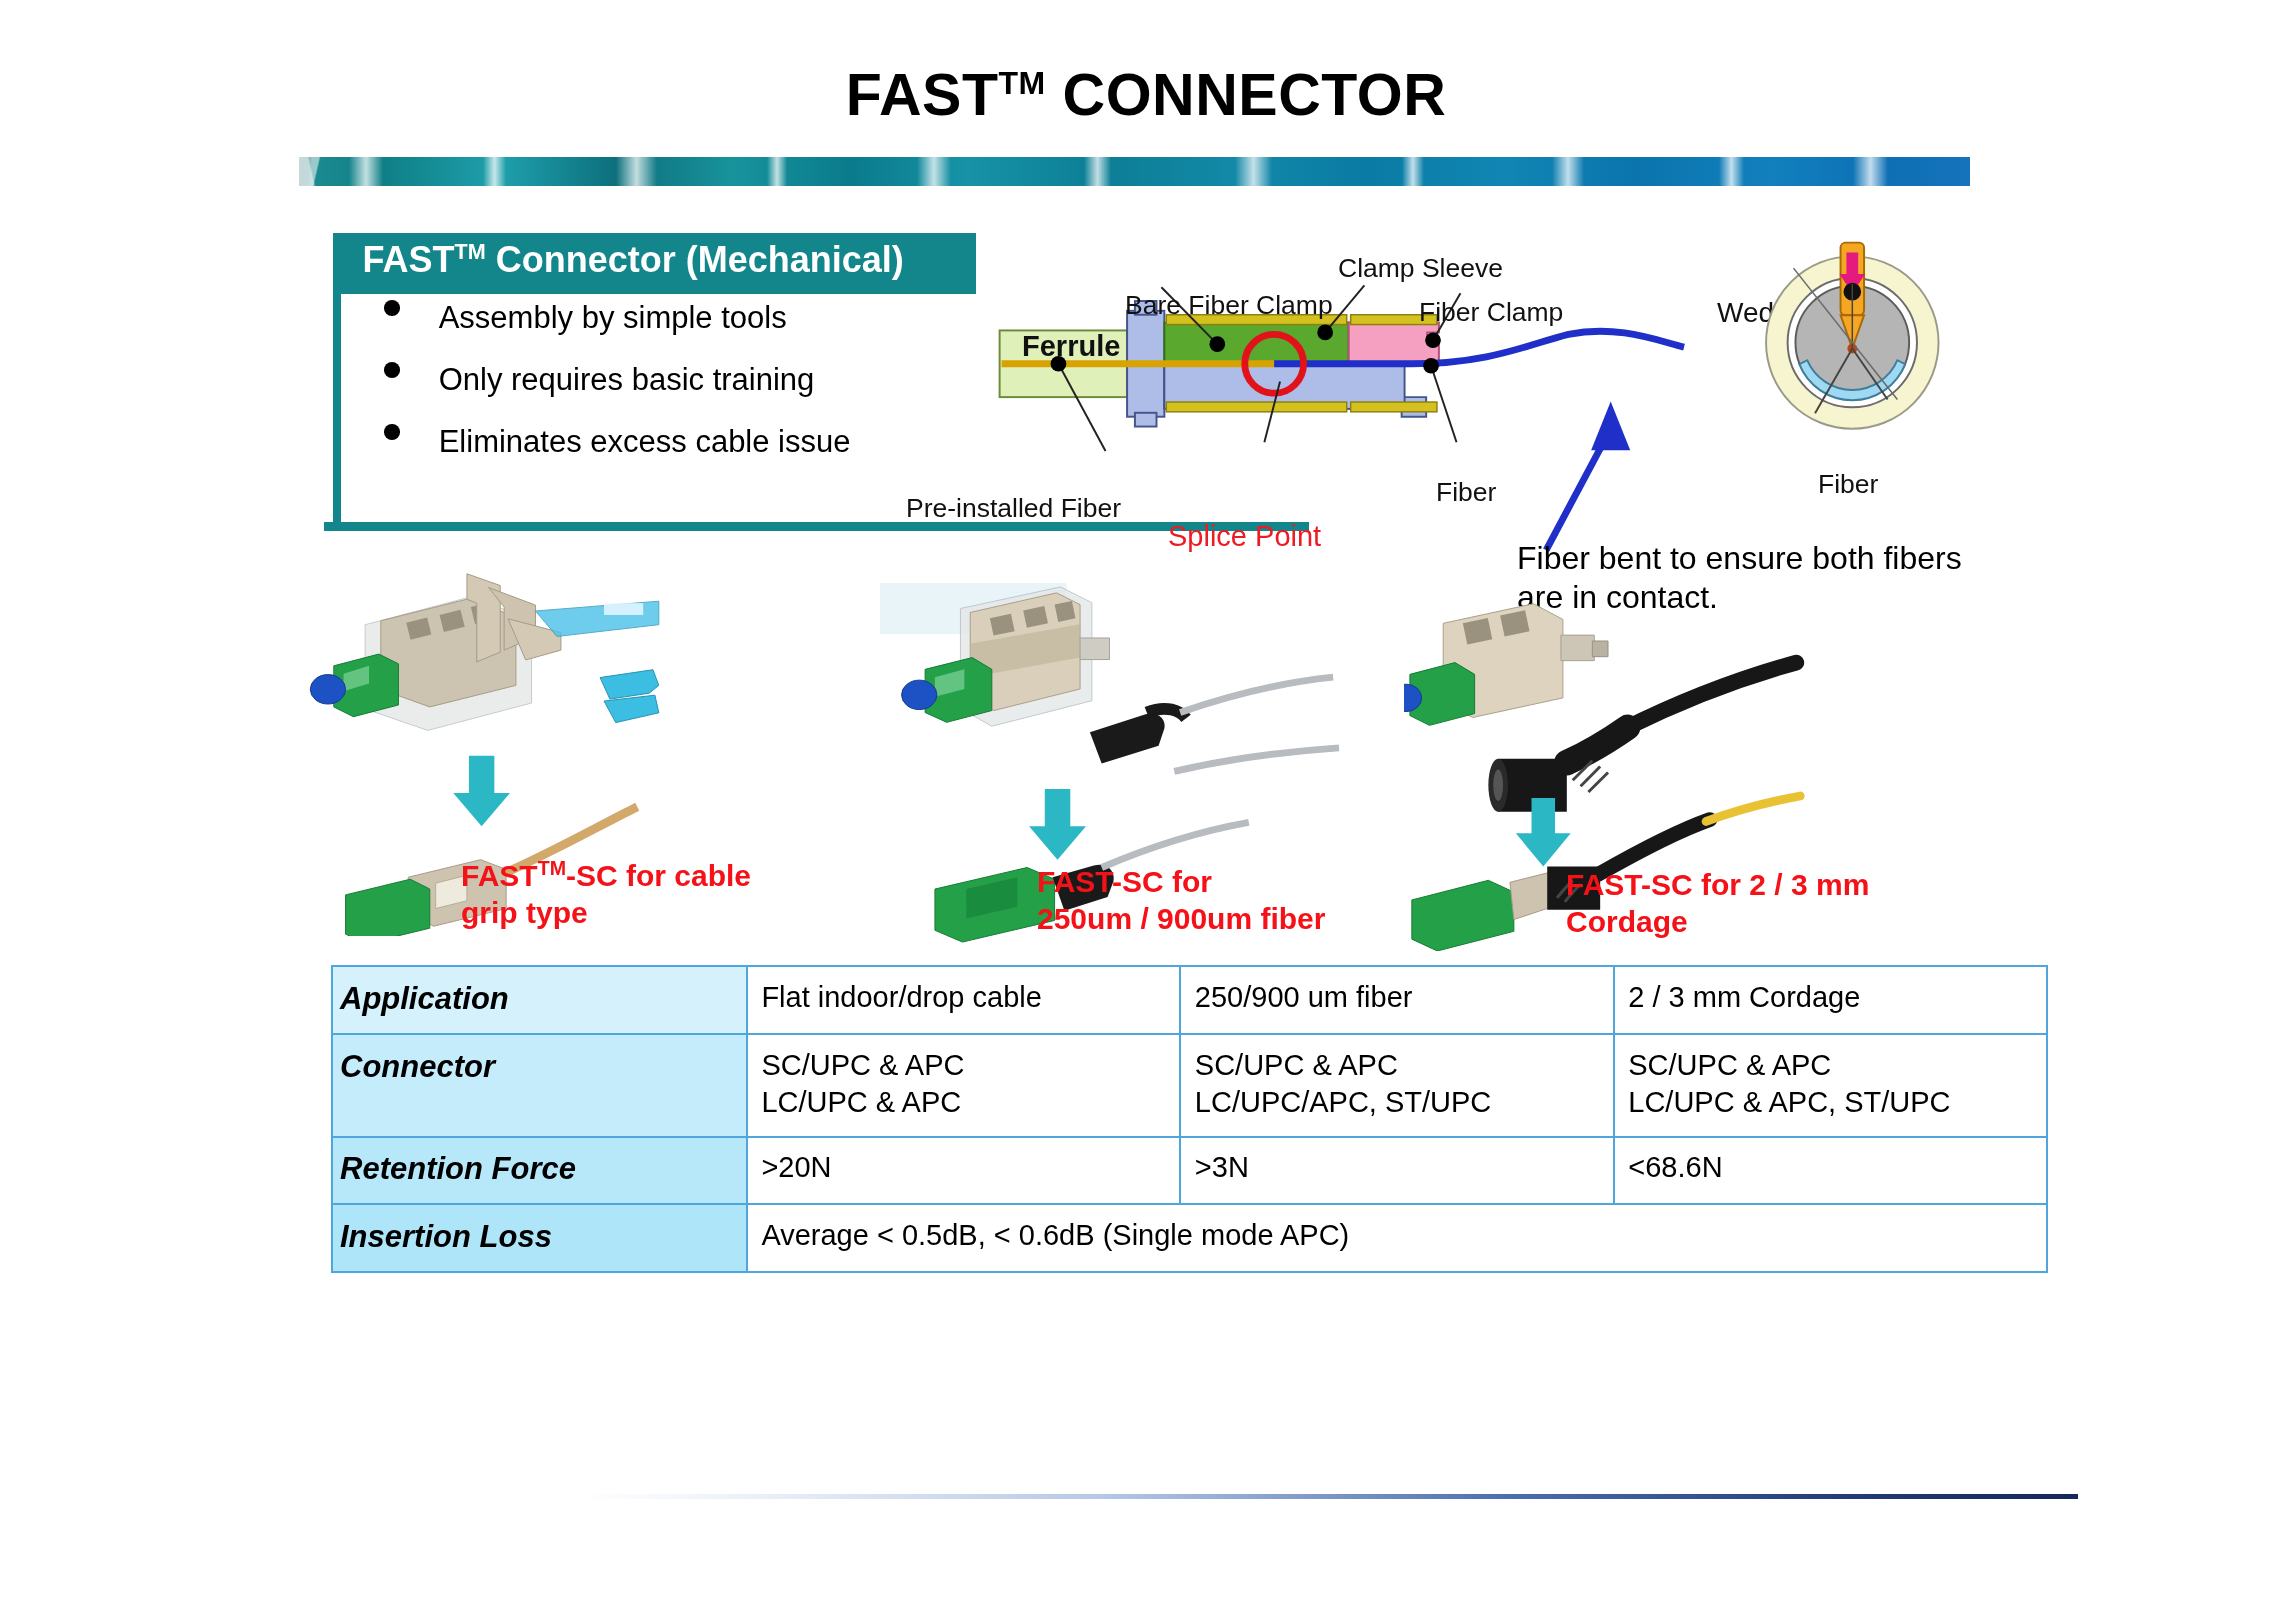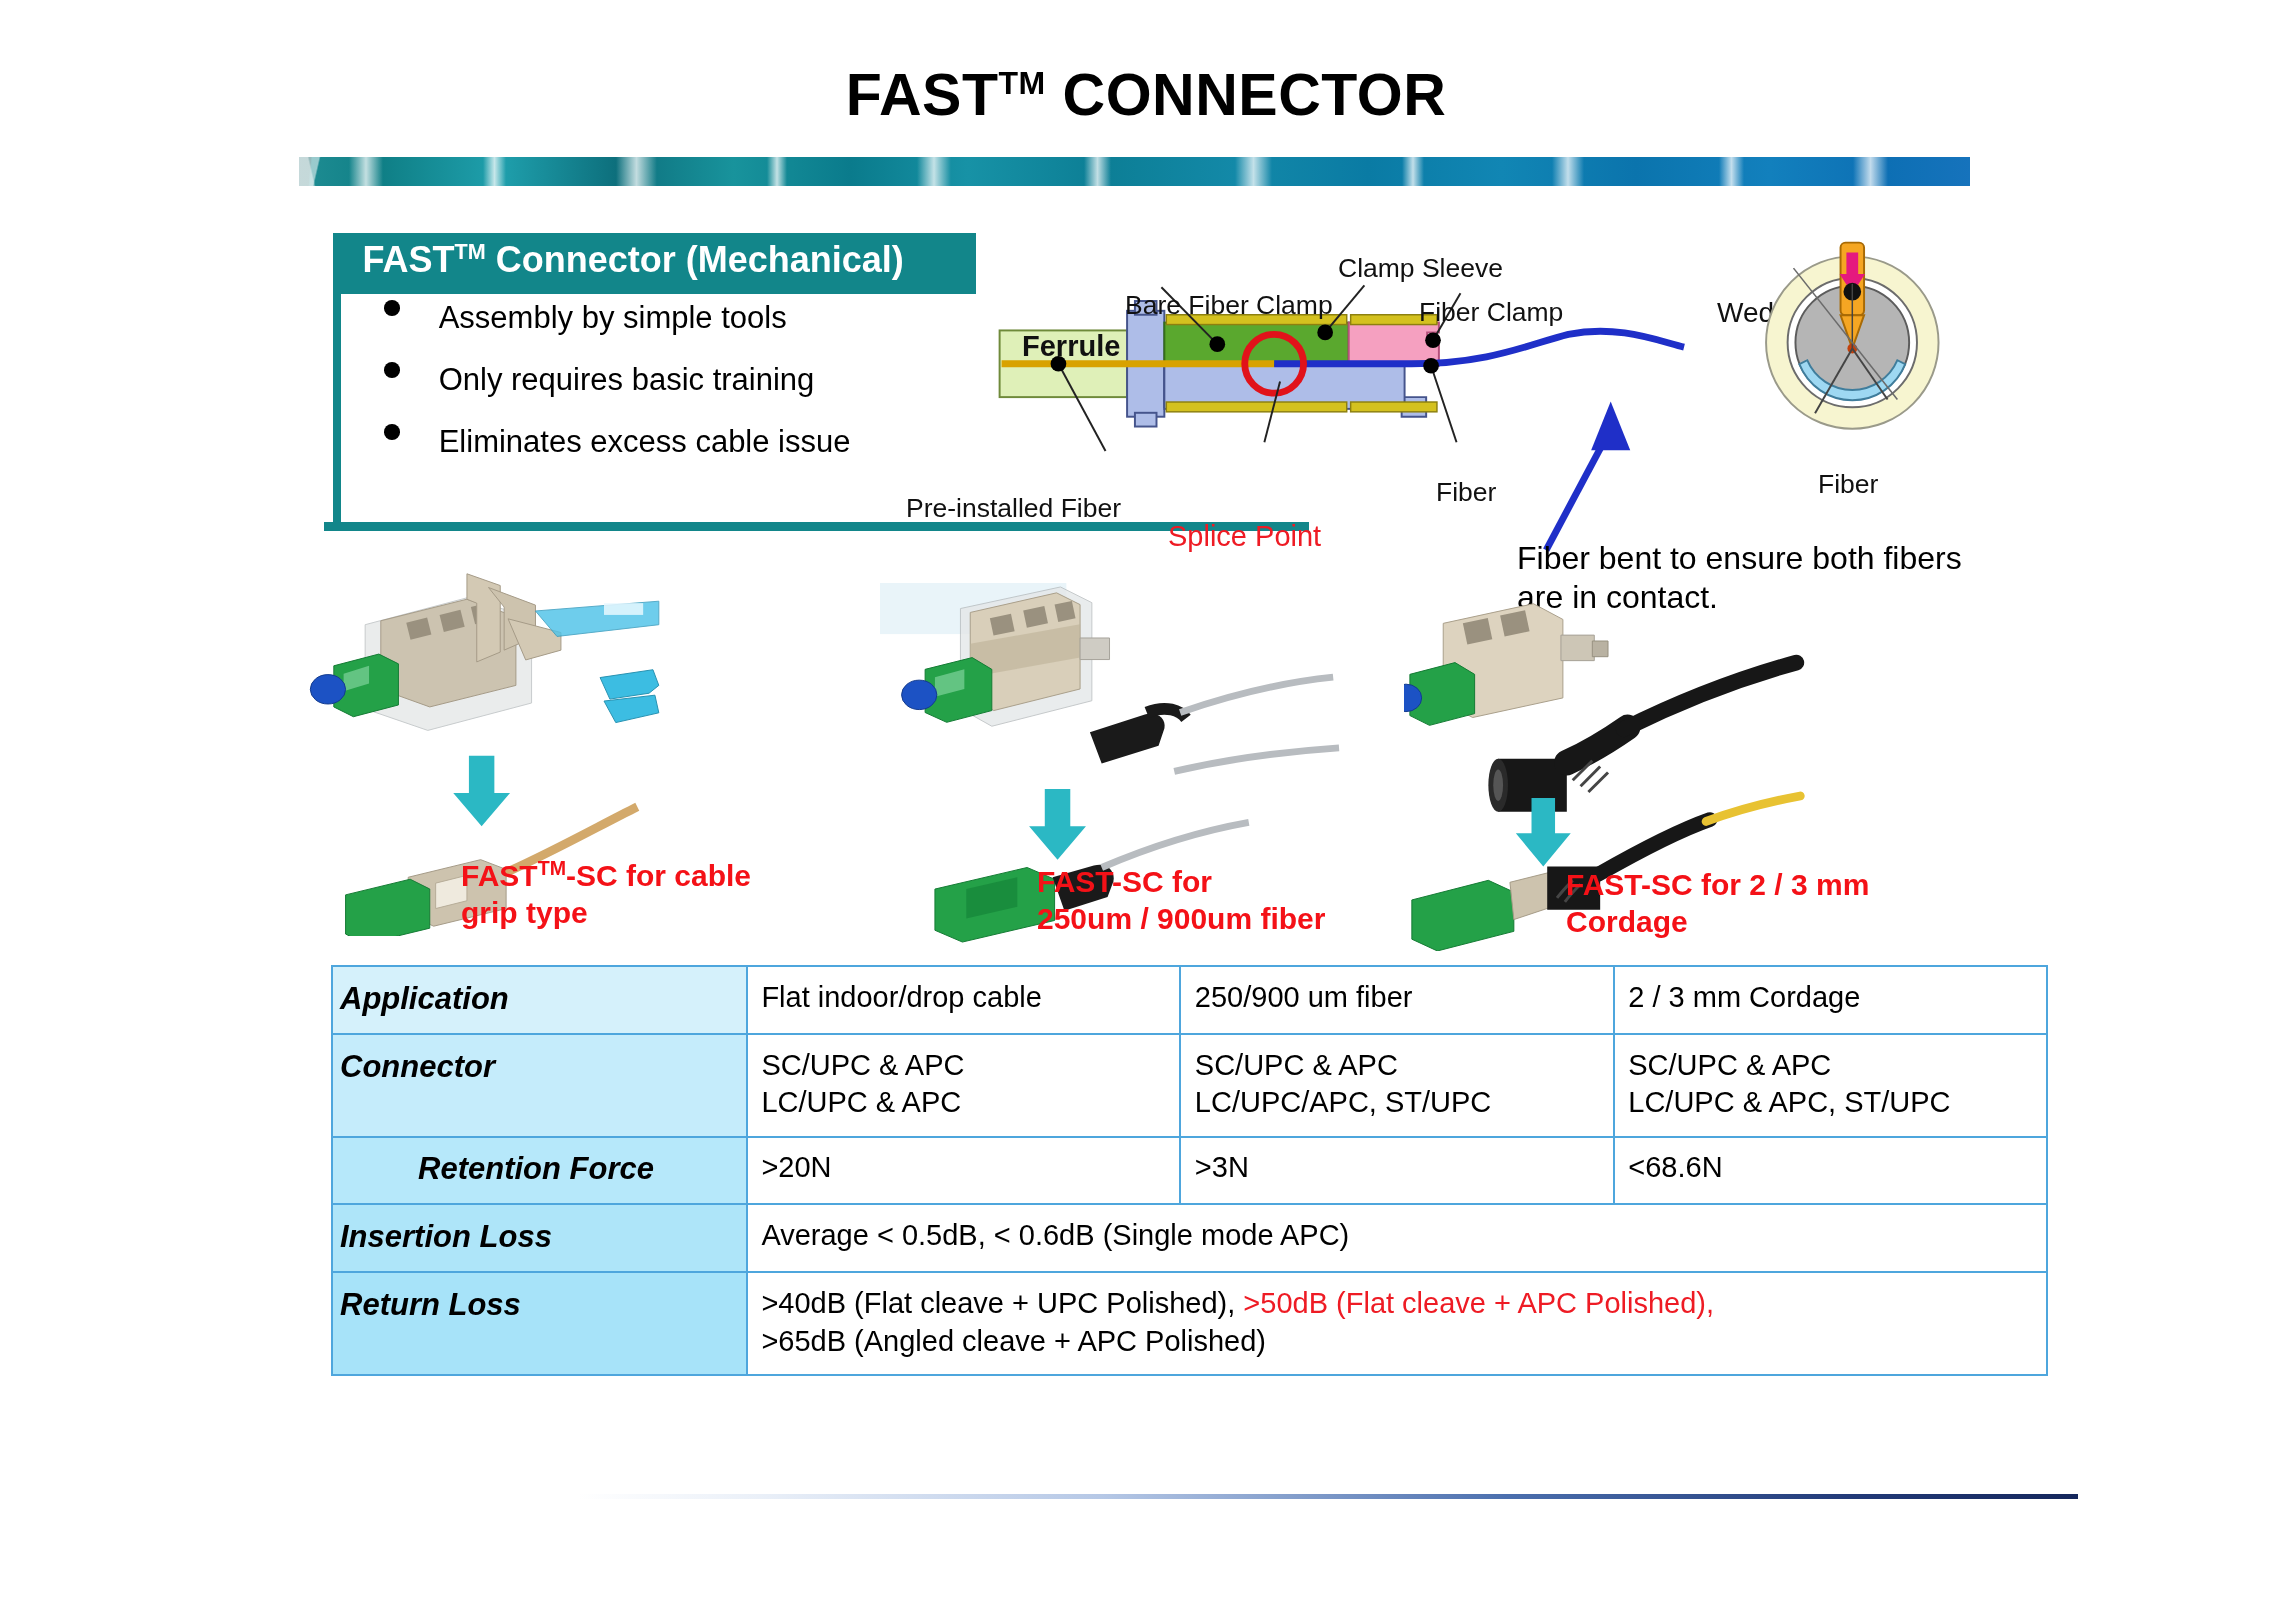--- a/index.html
+++ b/index.html
@@ -56,21 +56,21 @@
   .prod-caption .tm{font-size:19.6px;vertical-align:super;line-height:0;}
 
   
   #spec-table{position:absolute;left:331px;top:965px;width:1717px;
     border-collapse:collapse;table-layout:fixed;}
   #spec-table td{border:2px solid #4ea6dd;vertical-align:top;padding:11.8px 13.7px 13.7px 13.7px;
     font-size:29px;line-height:1.30;}
   #spec-table td.rowhead{font-weight:bold;width:392px;font-size:31px;padding-left:7px;font-style:italic;}
   #spec-table tr.r0 td.rowhead{background:#d5f1fb;}
   #spec-table tr.r1 td.rowhead{background:#c5ecfb;}
-  #spec-table tr.r2 td.rowhead{background:#b6e8fa;text-align:center;}
+  #spec-table tr.r2 td.rowhead{background:#b6e8fa;}
   #spec-table tr.r3 td.rowhead{background:#aee5f9;}
   #spec-table tr.r4 td.rowhead{background:#a7e3f9;}
   .red-txt{color:#ee1b24;}
   .cell-line{display:block;}
 
   
   #footer-rule{position:absolute;left:578px;top:1494px;width:1500px;height:4.9px;
     background:linear-gradient(90deg,rgba(255,255,255,0) 0%,rgba(196,212,236,.35) 12%,
       rgba(150,176,219,.7) 35%,#4b6fae 62%,#223a78 85%,#15275c 100%);}
 </style>
@@ -337,24 +337,17 @@
   <tr class="r2">
     <td class="rowhead">Retention Force</td>
     <td>&gt;20N</td>
     <td>&gt;3N</td>
     <td>&lt;68.6N</td>
   </tr>
   <tr class="r3">
     <td class="rowhead">Insertion Loss</td>
     <td colspan="3">Average &lt; 0.5dB, &lt; 0.6dB (Single mode APC)</td>
   </tr>
-  <tr class="r4">
-    <td class="rowhead">Return Loss</td>
-    <td colspan="3">
-      <span class="cell-line"><span>&gt;40dB (Flat cleave + UPC Polished), </span><span class="red-txt">&gt;50dB (Flat cleave + APC Polished),</span></span>
-      <span class="cell-line">&gt;65dB (Angled cleave + APC Polished)</span>
-    </td>
-  </tr>
 </tbody>
   </table>
 
 <div id="footer-rule"></div>
 
 
 </body></html>

